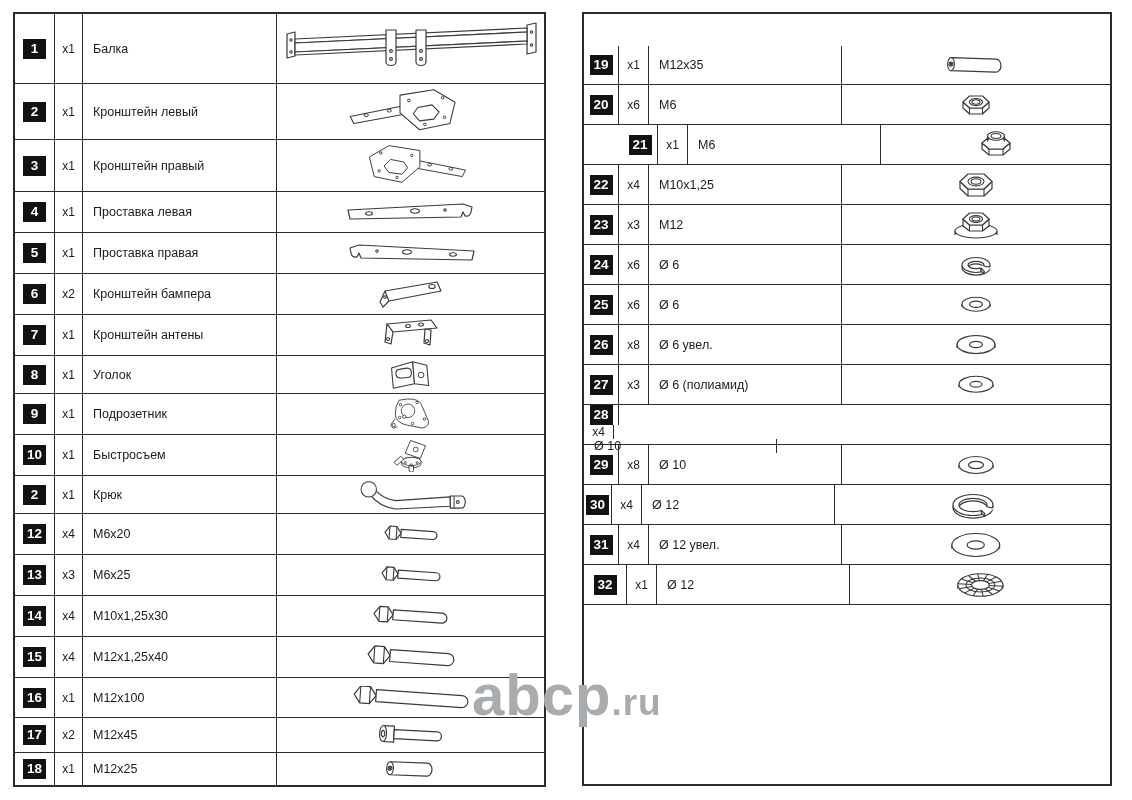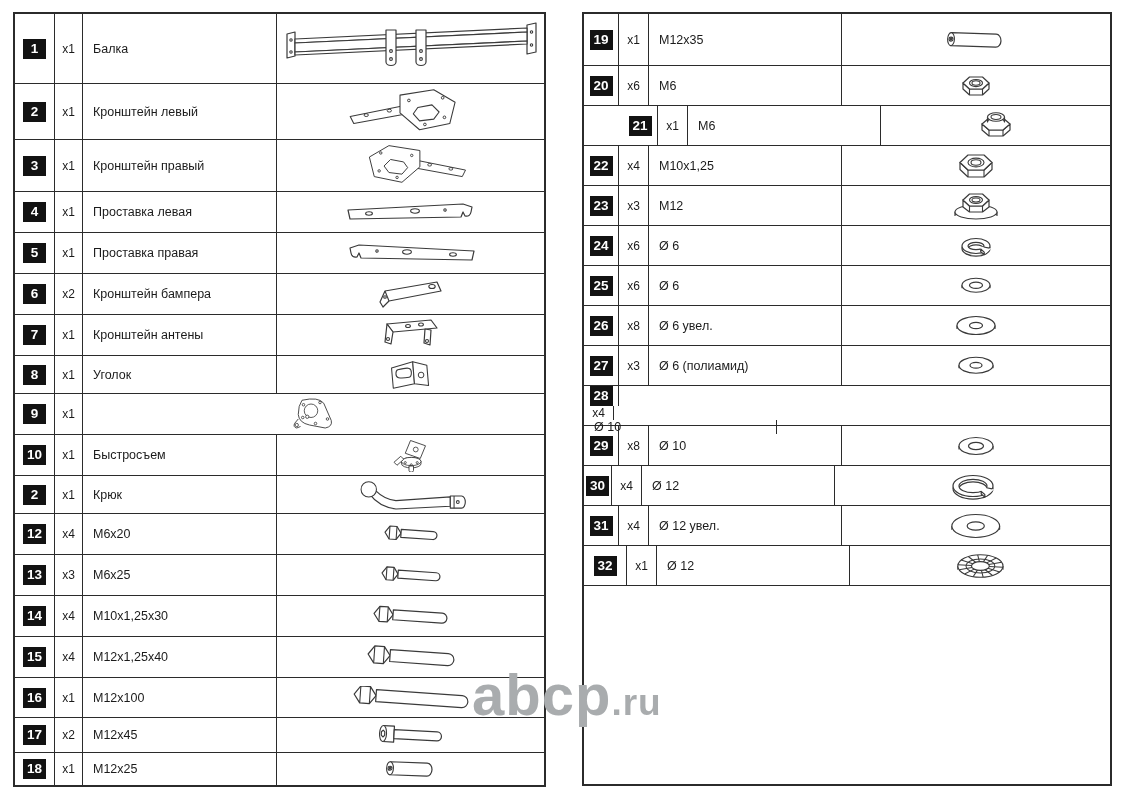--- a/index.html
+++ b/index.html
@@ -179,20 +179,21 @@
             <path d="M2,-15 L18,-11 L20,12 L4,10 Z" fill="#fff" stroke="#3a3a3a" stroke-width="1.2" stroke-linejoin="round"></path>
             <circle cx="11.5" cy="0" r="3.2" fill="none" stroke="#3a3a3a" stroke-width="1.1"></circle>
           </svg>
         </div>
       </div>
       <div class="row" style="height: 41px;">
         <div class="cell c-num" style="width:40px">
           <span class="badge">9</span>
         </div>
         <div class="cell c-qty" style="width:28px">x1</div>
+        <div class="cell c-label" style="width:194px">Подрозетник</div>
         <div class="cell c-img">
           <svg viewBox="-28 -22 56 44" height="33" aria-hidden="true">
             <path d="M-16,-19 Q6,-24 13,-15 L23,8 Q25,16 15,18 L-6,14 Q-20,11 -21,0 Q-21,-12 -16,-19 Z" fill="#fff" stroke="#3a3a3a" stroke-width="1.2" stroke-linejoin="round"></path>
             <circle cx="-4" cy="-5" r="9" fill="none" stroke="#3a3a3a" stroke-width="1.1"></circle>
             <circle cx="-9" cy="3" r="2.2" fill="#fff" stroke="#3a3a3a" stroke-width="1.1"></circle>
             <circle cx="-14" cy="-13" r="1.7" fill="none" stroke="#3a3a3a" stroke-width="1.1"></circle>
             <circle cx="8" cy="-16" r="1.7" fill="none" stroke="#3a3a3a" stroke-width="1.1"></circle>
             <circle cx="18" cy="6" r="1.7" fill="none" stroke="#3a3a3a" stroke-width="1.1"></circle>
             <circle cx="2" cy="12" r="1.7" fill="none" stroke="#3a3a3a" stroke-width="1.1"></circle>
             <circle cx="-15" cy="4" r="1.7" fill="none" stroke="#3a3a3a" stroke-width="1.1"></circle>
@@ -352,21 +353,21 @@
               <ellipse cx="-21" cy="0" rx="3.4" ry="6.5" fill="#fff" stroke="#3a3a3a" stroke-width="1.1"></ellipse>
               <circle cx="-21" cy="0" r="2" fill="none" stroke="#3a3a3a" stroke-width="1.1"></circle>
               <line x1="-22.3" y1="-1.3" x2="-19.7" y2="1.3" stroke="#3a3a3a" stroke-width="1.1"></line>
               <line x1="-19.7" y1="-1.3" x2="-22.3" y2="1.3" stroke="#3a3a3a" stroke-width="1.1"></line>
             </g>
           </svg>
         </div>
       </div>
     </div>
   <div id="right-table" class="parts-table" style="left:582px;top:12px;width:530px;height:774px;">
-      <div class="row" style="height: 52px;">
+      <div class="row" style="height: 39px; margin-top: 32px;">
         <div class="cell c-num" style="width:35px">
           <span class="badge">19</span>
         </div>
         <div class="cell c-qty" style="width:30px">x1</div>
         <div class="cell c-label" style="width:193px">M12x35</div>
         <div class="cell c-img">
           <svg viewBox="-30 -9 60 18" height="18" aria-hidden="true">
             <g transform="rotate(2)">
               <path d="M-25,-6.5 H20 A5,6.5 0 0 1 20,6.5 H-25 Z" fill="#fff" stroke="#3a3a3a" stroke-width="1.2" stroke-linejoin="round"></path>
               <ellipse cx="-25" cy="0" rx="3.4" ry="6.5" fill="#fff" stroke="#3a3a3a" stroke-width="1.1"></ellipse>

